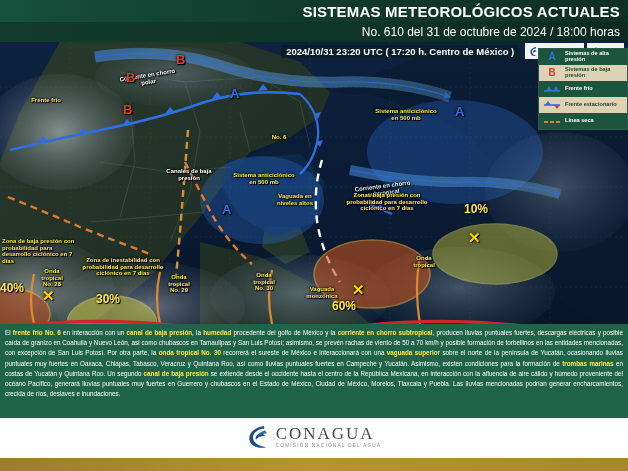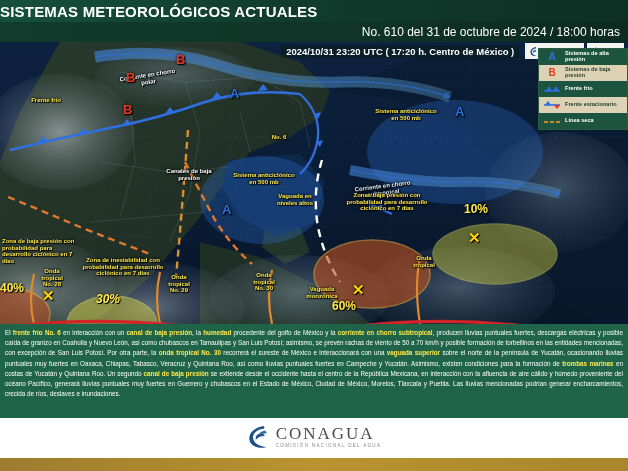--- a/index.html
+++ b/index.html
@@ -3,21 +3,21 @@
 <meta charset="utf-8">
 <title>Sistemas Meteorológicos Actuales</title>
 <style>
   html,body{margin:0;padding:0;background:#0b1a16;}
   body{width:628px;height:471px;overflow:hidden;font-family:"Liberation Sans",sans-serif;}
   #page{position:relative;width:628px;height:471px;overflow:hidden;background:#14402f;}
 
   
   .header{position:absolute;left:0;top:0;width:628px;height:22px;
     background:linear-gradient(90deg,#16503c 0%,#113c2d 45%,#0e2f24 100%);
-    display:flex;align-items:center;justify-content:flex-start;}
+    display:flex;align-items:center;justify-content:flex-end;}
   .header-title{color:#ffffff;font-size:15px;font-weight:bold;letter-spacing:.2px;
     padding-right:8px;white-space:nowrap;}
   .subheader{position:absolute;left:0;top:22px;width:628px;height:20px;
     background:linear-gradient(90deg,#123b2d 0%,#0f3326 60%,#0c2a20 100%);
     display:flex;align-items:center;justify-content:flex-end;}
   .subheader-text{color:#ffffff;font-size:12px;padding-right:8px;white-space:nowrap;}
 
   .utcbar{position:absolute;left:0;top:42px;width:628px;height:18px;
     display:flex;align-items:center;justify-content:flex-end;z-index:40;pointer-events:none;}
   .utc-text{color:#ffffff;font-size:9.5px;font-weight:bold;background:rgba(8,30,22,.55);
@@ -229,21 +229,21 @@
     <div class="mlabel" style="left:335px;top:150px;width:104px;">Zonas baja presión con probabilidad para desarrollo ciclónico en 7 días</div>
     <div class="mlabel" style="left:2px;top:196px;width:80px;text-align:left;">Zona de baja presión con probabilidad para desarrollo ciclónico en 7 días</div>
     <div class="mlabel" style="left:78px;top:215px;width:90px;">Zona de inestabilidad con probabilidad para desarrollo ciclónico en 7 días</div>
     <div class="mlabel" style="left:36px;top:226px;width:32px;">Onda tropical No. 28</div>
     <div class="mlabel" style="left:163px;top:232px;width:32px;">Onda tropical No. 29</div>
     <div class="mlabel" style="left:248px;top:230px;width:32px;">Onda tropical No. 30</div>
     <div class="mlabel" style="left:408px;top:213px;width:32px;">Onda tropical</div>
     <div class="mlabel" style="left:300px;top:244px;width:44px;">Vaguada monzónica</div>
 
     <div class="pct" style="left:0px;top:239px;">40%</div>
-    <div class="pct" style="left:96px;top:250px;font-style:italic;">30%</div>
+    <div class="pct" style="left:96px;top:250px;">30%</div>
     <div class="pct" style="left:332px;top:225px;margin-top:32px;">60%</div>
     <div class="pct" style="left:464px;top:160px;text-align:center;">10%</div>
 
     <div class="hl b" style="left:126px;top:28px;">B</div>
     <div class="hl b" style="left:176px;top:10px;">B</div>
     <div class="hl b" style="left:123px;top:60px;">B</div>
     <div class="hl a" style="left:230px;top:44px;">A</div>
     <div class="hl a" style="left:222px;top:160px;">A</div>
     <div class="hl a" style="left:455px;top:62px;">A</div>
 

